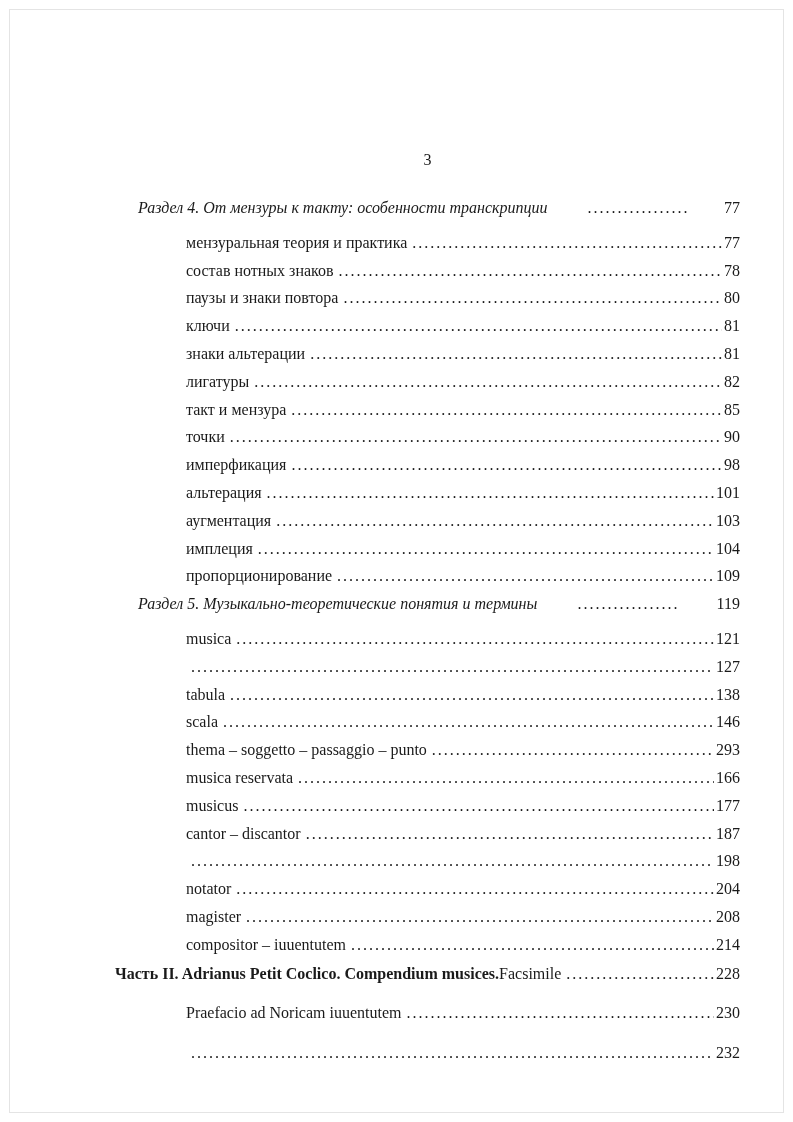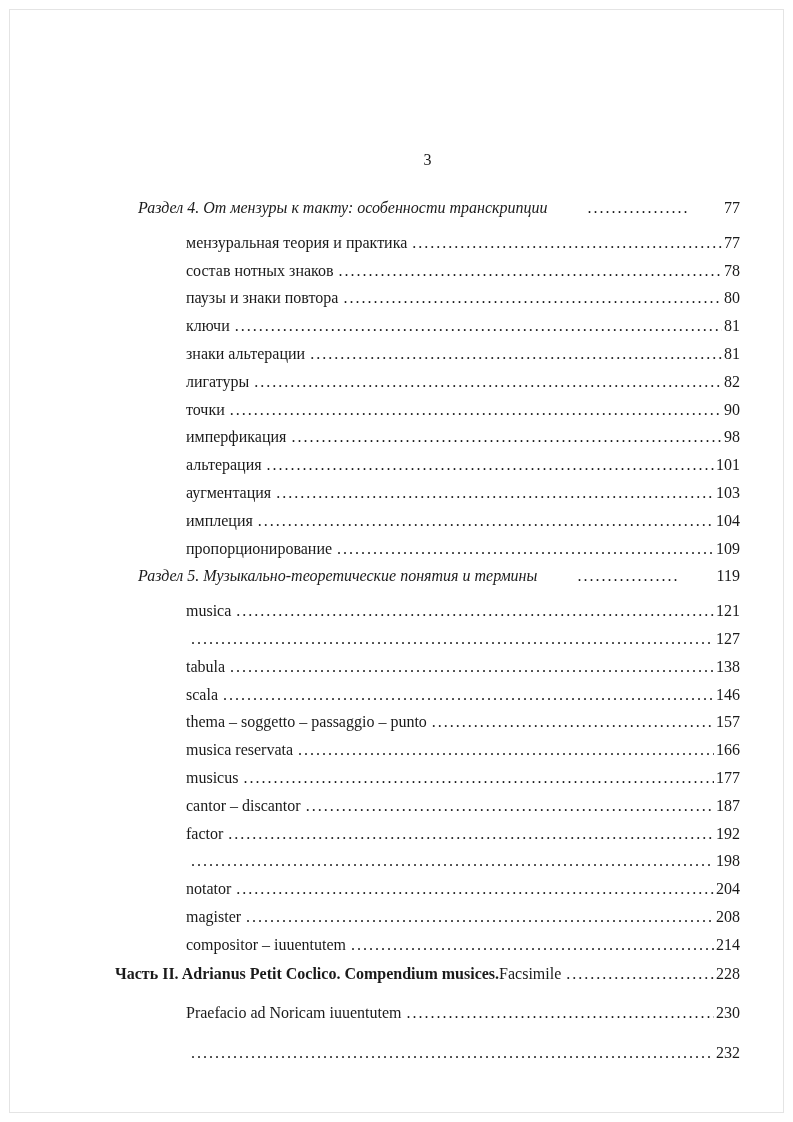--- a/index.html
+++ b/index.html
@@ -122,20 +122,25 @@
         <span class="label">знаки альтерации</span>
         <span class="leader"></span>
         <span class="pagenum">81</span>
       </div>
       <div class="row entry">
         <span class="label">лигатуры</span>
         <span class="leader"></span>
         <span class="pagenum">82</span>
       </div>
       <div class="row entry">
+        <span class="label">такт и мензура</span>
+        <span class="leader"></span>
+        <span class="pagenum">85</span>
+      </div>
+      <div class="row entry">
         <span class="label">точки</span>
         <span class="leader"></span>
         <span class="pagenum">90</span>
       </div>
       <div class="row entry">
         <span class="label">имперфикация</span>
         <span class="leader"></span>
         <span class="pagenum">98</span>
       </div>
       <div class="row entry">
@@ -178,41 +183,36 @@
         <span class="pagenum">138</span>
       </div>
       <div class="row entry">
         <span class="label">scala</span>
         <span class="leader"></span>
         <span class="pagenum">146</span>
       </div>
       <div class="row entry">
         <span class="label">thema – soggetto – passaggio – punto</span>
         <span class="leader"></span>
-        <span class="pagenum">157</span>
+        <span class="pagenum">293</span>
       </div>
       <div class="row entry">
         <span class="label">musica reservata</span>
         <span class="leader"></span>
         <span class="pagenum">166</span>
       </div>
       <div class="row entry">
         <span class="label">musicus</span>
         <span class="leader"></span>
         <span class="pagenum">177</span>
       </div>
       <div class="row entry">
         <span class="label">cantor – discantor</span>
         <span class="leader"></span>
         <span class="pagenum">187</span>
-      </div>
-      <div class="row entry">
-        <span class="label">factor</span>
-        <span class="leader"></span>
-        <span class="pagenum">192</span>
       </div>
       <div class="row entry">
         <span class="leader"></span>
         <span class="pagenum">198</span>
       </div>
       <div class="row entry">
         <span class="label">notator</span>
         <span class="leader"></span>
         <span class="pagenum">204</span>
       </div>

